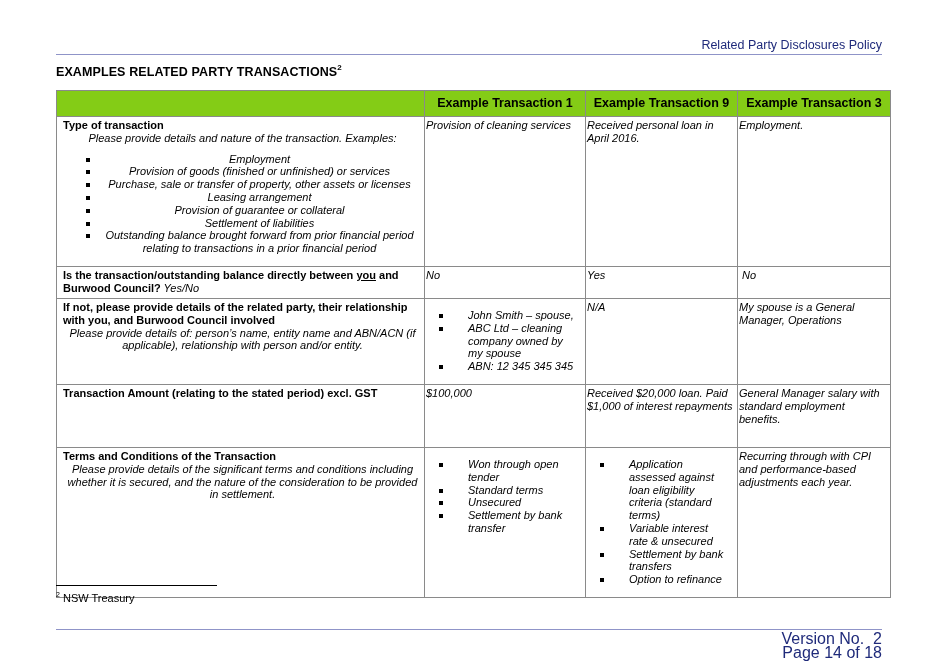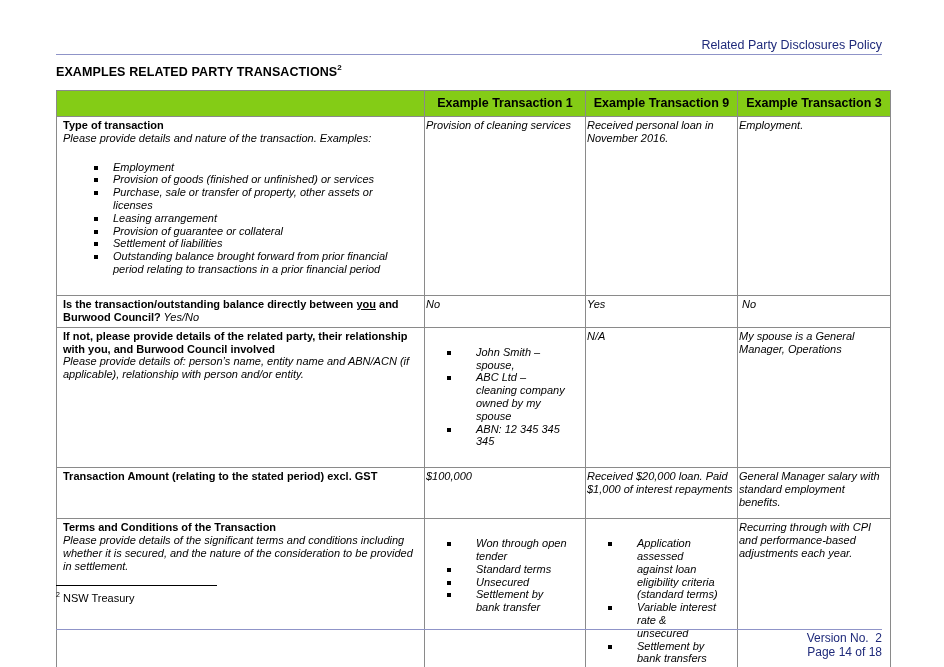--- a/index.html
+++ b/index.html
@@ -28,23 +28,23 @@
   table.rpt td, table.rpt th {
     border: 1.5px solid #8a8a8a; vertical-align: top;
     padding: 2px 2px 3px 6px; text-align: left;
   }
   table.rpt th {
     background: #84cc16; font-size: 12.5px; font-weight: bold;
     height: 21px; vertical-align: middle; padding: 2px 6px; text-align: center;
   }
   table.rpt td.val { padding-left: 1px; font-style: italic; }
   .b { font-weight: bold; }
-  .i { font-style: italic; }
+  .i { font-style: italic; text-align: center; }
   .u { text-decoration: underline; }
-  ul.bul { margin: 16px; padding: 0; list-style: none; }
+  ul.bul { margin: 8px; padding: 0; list-style: none; }
   ul.bul li { position: relative; padding-left: 34px; }
   ul.bul li::before {
     content: ""; position: absolute; left: 15px; top: 5px;
     width: 4px; height: 4px; background: #000;
   }
   ul.bul.tight li { }
   ul.bul.tight li::before { left: 5px; }
   .footnote-rule {
     position: absolute; left: 56px; top: 585px; width: 161px; height: 0;
     border-top: 1px solid #000;
@@ -52,21 +52,21 @@
   .footnote {
     position: absolute; left: 56px; top: 592px; font-size: 11px;
   }
   .footnote sup { font-size: 7px; vertical-align: top; position: relative; top: -1px; }
   .footer-rule {
     position: absolute; left: 56px; top: 629px; width: 826px; height: 0;
     border-top: 1.5px solid #8f94c8;
   }
   .footer-text {
     position: absolute; right: 62px; top: 632px; text-align: right;
-    font-size: 12px; line-height: 13.5px; color: #1f2a7a;
+    font-size: 16px; line-height: 13.5px; color: #1f2a7a;
   }
 </style>
 </head>
 <body>
 
 <div class="header-title">Related Party Disclosures Policy</div>
 <div class="header-rule"></div>
 
 <div class="section-title"><span>EXAMPLES RELATED PARTY TRANSACTIONS</span><sup>2</sup></div>
 
@@ -95,21 +95,21 @@
           <li>Employment</li>
           <li>Provision of goods (finished or unfinished) or  services</li>
           <li>Purchase, sale or transfer of property, other assets or licenses</li>
           <li>Leasing arrangement</li>
           <li>Provision of guarantee or collateral</li>
           <li>Settlement of liabilities</li>
           <li>Outstanding balance brought forward from prior financial period relating to transactions in a prior financial period</li>
         </ul>
       </td>
       <td class="val">Provision of cleaning services</td>
-      <td class="val">Received personal loan in November 2016.</td>
+      <td class="val">Received personal loan in April 2016.</td>
       <td class="val">Employment.</td>
     </tr>
 
     <tr style="height:32px">
       <td><span class="b">Is the transaction/outstanding balance directly between </span><span class="b u">you</span><span class="b"> and Burwood Council?</span><span class="i"> Yes/No</span></td>
       <td class="val">No</td>
       <td class="val">Yes</td>
       <td class="val" style="white-space:pre"> No</td>
     </tr>
 
@@ -122,21 +122,21 @@
         <ul class="bul tight">
           <li>John Smith – spouse,</li>
           <li>ABC Ltd – cleaning company owned by my spouse</li>
           <li>ABN: 12 345 345 345</li>
         </ul>
       </td>
       <td class="val">N/A</td>
       <td class="val">My spouse is a General Manager, Operations</td>
     </tr>
 
-    <tr style="height:51px">
+    <tr style="height:63px">
       <td>
           <div class="b">Transaction Amount (relating to the stated period) excl. GST</div>
         </td>
       <td class="val">$100,000</td>
       <td class="val">Received $20,000 loan. Paid $1,000 of interest repayments</td>
       <td class="val">General Manager salary with standard employment benefits.</td>
     </tr>
 
 
     <tr style="height:116px">

